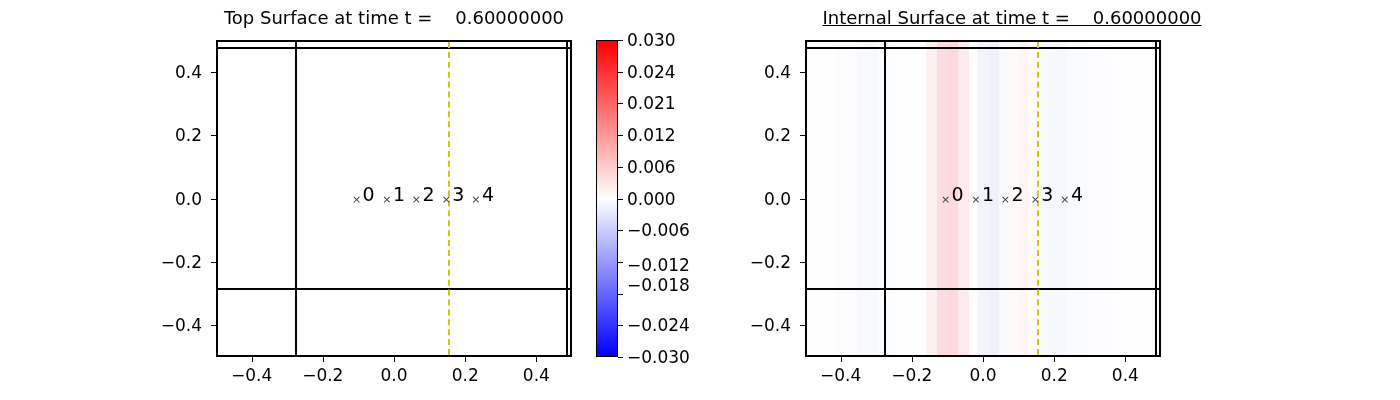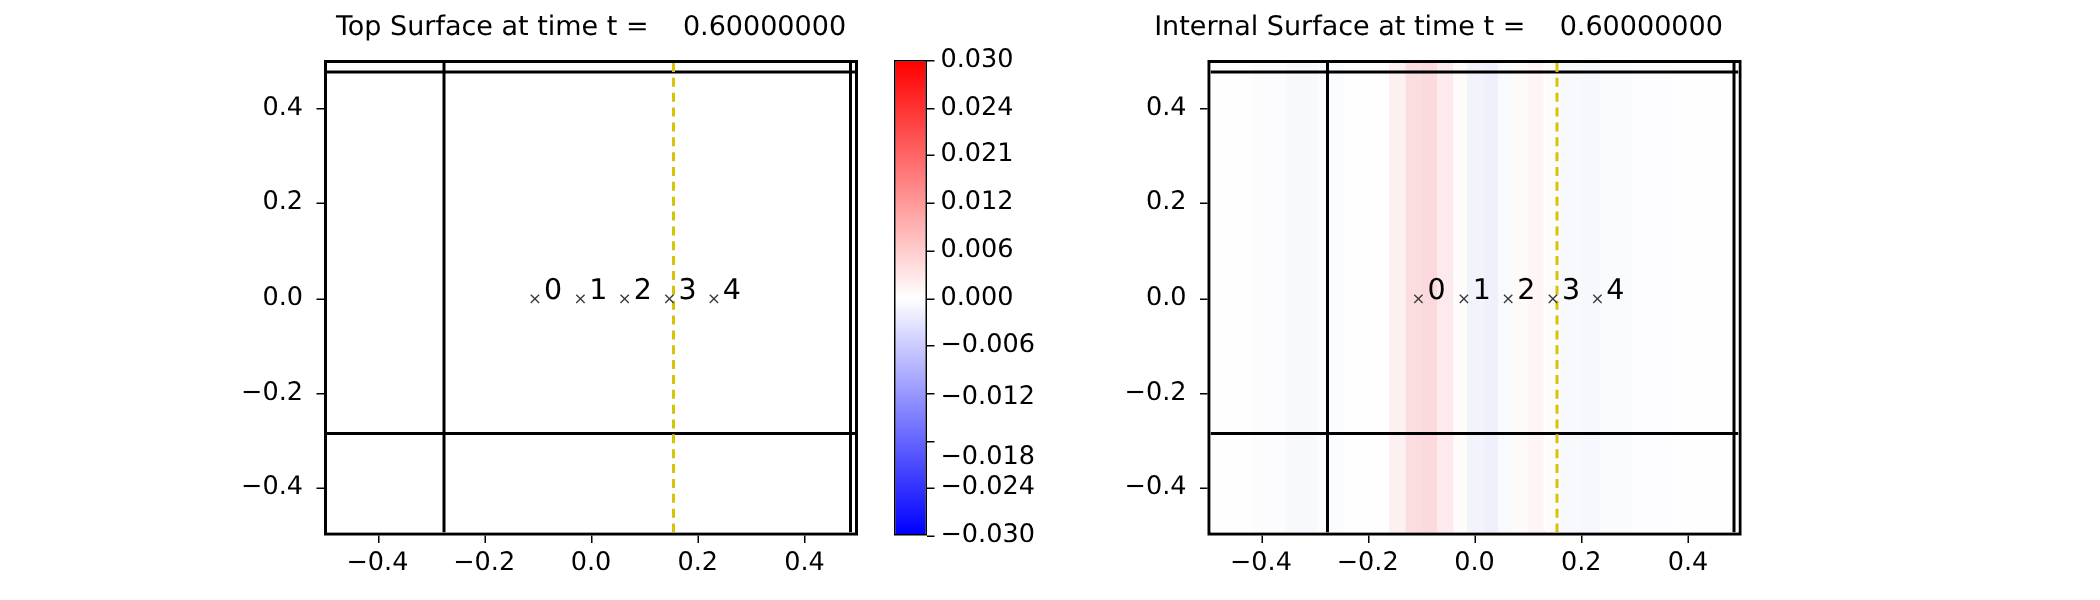--- a/index.html
+++ b/index.html
@@ -31,21 +31,21 @@
     position:absolute;top:0;height:100%;width:0;
     border-left:2px dashed #d4c40a;
   }
 
   
   .title{
     position:absolute;top:6px;height:24px;line-height:24px;
     font-size:18px;color:#000;text-align:center;white-space:pre;
   }
   .title.left{left:36px;width:716px;}
-  .title.right{left:601px;width:716px;}
+  .title.right{left:654px;width:716px;text-decoration:underline;}
 
   
   .xtick{position:absolute;top:100%;width:1px;height:5px;background:#000;}
   .xticklabel{
     position:absolute;top:calc(100% + 8px);
     font-size:17px;color:#000;text-align:center;
     width:80px;margin-left:-40px;white-space:nowrap;
   }
   .ytick{position:absolute;left:-5px;width:5px;height:1px;background:#000;}
   .yticklabel{
@@ -148,21 +148,21 @@
       <div class="cbticklabel" style="top: 95.1px;">0.012</div>
       <div class="cbtick" style="top: 126.8px;"></div>
       <div class="cbticklabel" style="top: 126.8px;">0.006</div>
       <div class="cbtick" style="top: 158.5px;"></div>
       <div class="cbticklabel" style="top: 158.5px;">0.000</div>
       <div class="cbtick" style="top: 190.2px;"></div>
       <div class="cbticklabel" style="top: 190.2px;">−0.006</div>
       <div class="cbtick" style="top: 221.9px;"></div>
       <div class="cbticklabel" style="top: 225px;">−0.012</div>
       <div class="cbtick" style="top: 253.6px;"></div>
-      <div class="cbticklabel" style="top: 265px;">−0.018</div>
+      <div class="cbticklabel" style="top: 245px;">−0.018</div>
       <div class="cbtick" style="top: 285.3px;"></div>
       <div class="cbticklabel" style="top: 285.3px;">−0.024</div>
       <div class="cbtick" style="top: 317px;"></div>
       <div class="cbticklabel" style="top: 317px;">−0.030</div>
     </div>
 
   <div class="title right">Internal Surface at time t =    0.60000000</div>
 
   <div class="panel right">
     <div class="axes-frame">

